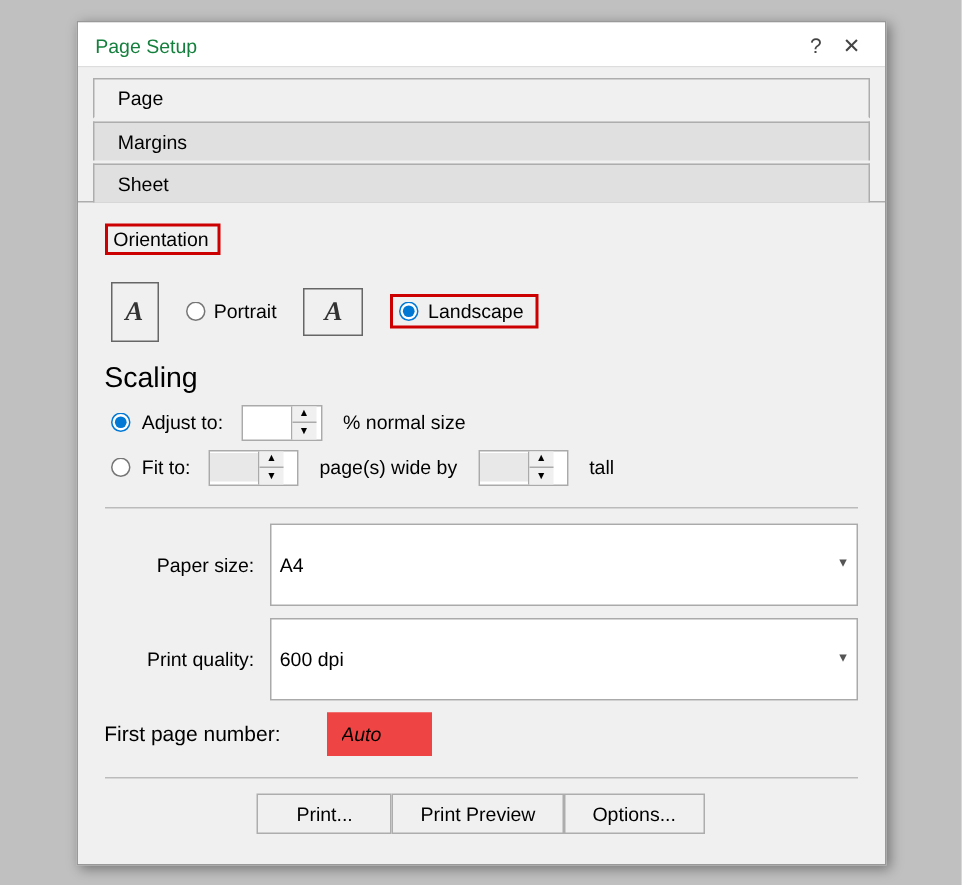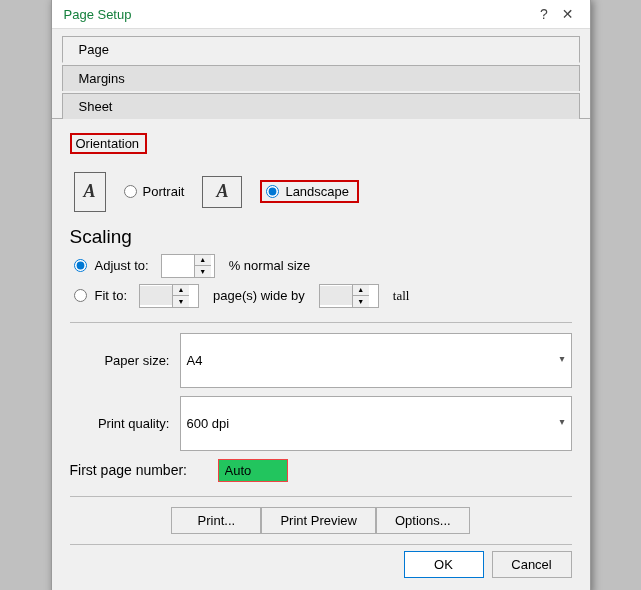--- a/index.html
+++ b/index.html
@@ -218,26 +218,27 @@
     .first-page-row {
       display: flex;
       align-items: center;
       margin-bottom: 8px;
     }
     .first-page-label {
       width: 148px;
       font-size: 14px;
     }
     .text-input {
-      border: 1px solid #ef4444;
-      background: #22c55e;
+      border: 4px solid #ef4444;
+      background: #ef4444;
       padding: 3px 6px;
       font-size: 13px;
       width: 70px;
       outline: none;
+      font-style: italic;
     }
 
     
     .divider {
       border: none;
       border-top: 1px solid #bbb;
       margin: 14px 0 10px 0;
     }
 
     
@@ -354,21 +355,21 @@
           </div>
         </div>
         <span style="margin-left:6px; margin-right:6px;">page(s) wide by</span>
         <div class="spin-input spin-input-wide">
           <input type="text" value="" style="background: rgb(232, 232, 232);">
           <div class="spin-arrows">
             <button class="spin-arrow">▲</button>
             <button class="spin-arrow">▼</button>
           </div>
         </div>
-        <span style="margin-left:6px;font-family:Liberation Serif, serif;">tall</span>
+        <span style="margin-left:6px;">tall</span>
       </div>
     </div>
 
     <hr class="divider">
 
     <div class="field-row">
       <span class="field-label">Paper size:</span>
       <div class="dropdown">
         <span class="dropdown-text">A4</span>
         <span class="dropdown-arrow">▾</span>
@@ -389,19 +390,15 @@
     </div>
 
     <hr class="divider">
 
     <div class="btn-row">
       <button class="btn">Print...</button>
       <button class="btn">Print Preview</button>
       <button class="btn">Options...</button>
     </div>
 
-    <div class="ok-cancel-row">
-      <button class="btn-ok">OK</button>
-      <button class="btn-cancel">Cancel</button>
-    </div>
 
   </div>
 </div>
 
 </body></html>

